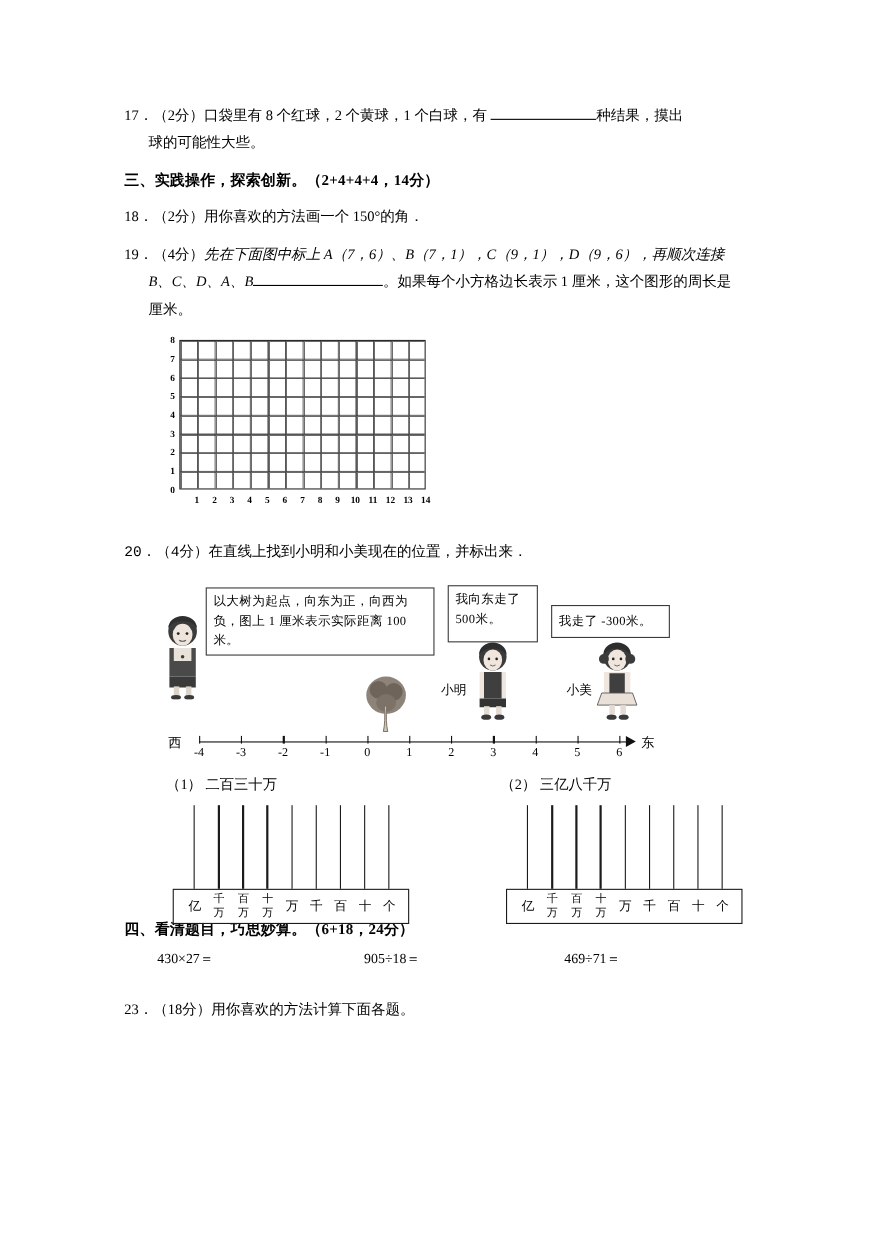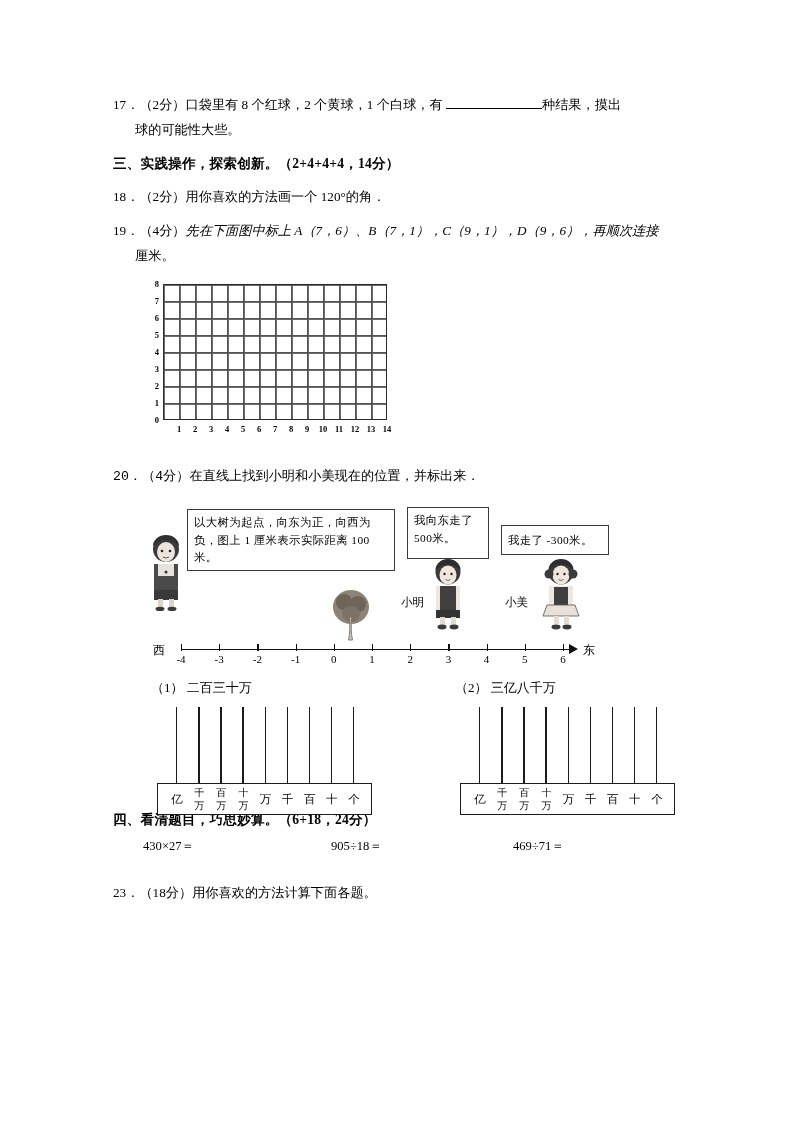--- a/index.html
+++ b/index.html
@@ -271,25 +271,26 @@
 
   <div class="q">
     <span>17</span>．<span>（2分）</span><span>口袋里有 8 个红球，2 个黄球，1 个白球，有</span>
     <span class="blank-line" style="width:96px;"></span><span>种结果，摸出</span>
     <span class="indent">球的可能性大些。</span>
   </div>
 
   <div class="section-head" style="margin-top:9px;">三、实践操作，探索创新。（2+4+4+4，14分）</div>
 
   <div class="q" style="margin-top:8px;">
-    <span>18</span>．<span>（2分）</span><span>用你喜欢的方法画一个 120°的角．</span>
+    <span>18</span>．<span>（2分）</span><span>用你喜欢的方法画一个 150°的角．</span>
   </div>
 
   <div class="q" style="margin-top:9px;">
     <span>19</span>．<span>（4分）</span><span class="ital">先在下面图中标上 A（7，6）、B（7，1），C（9，1），D（9，6），再顺次连接</span>
+    <span class="indent"><span class="ital">B、C、D、A、B</span><span class="blank-line" style="width:118px;"></span><span>。如果每个小方格边长表示 1 厘米，这个图形的周长是</span></span>
     <span class="indent">厘米。</span>
   </div>
 
   <div class="grid-wrap" style="margin-top:10px;">
     <div class="ax-y" id="yaxis">
           <span style="top: 142px;">0</span>
           <span style="top: 125px;">1</span>
           <span style="top: 108px;">2</span>
           <span style="top: 91px;">3</span>
           <span style="top: 74px;">4</span>
@@ -392,21 +393,21 @@
       <path d="M10 29 h24 v20 h-24z" fill="#efe7df"></path>
       <path d="M15 30 h14 v18 h-14z" fill="#3f3f3f"></path>
       <path d="M8 48 l28 0 l4 11 l-36 0z" fill="#e9e0d7" stroke="#555" stroke-width="0.8"></path>
       <rect x="15" y="59" width="5" height="8" fill="#e4dbd2"></rect>
       <rect x="25" y="59" width="5" height="8" fill="#e4dbd2"></rect>
       <ellipse cx="17" cy="70" rx="4.5" ry="2.4" fill="#3a3a3a"></ellipse>
       <ellipse cx="28" cy="70" rx="4.5" ry="2.4" fill="#3a3a3a"></ellipse>
     </svg>
 
     <div class="plabel" style="left:266px; top:100px;">小明</div>
-    <div class="plabel" style="left:370px; top:100px;">小美</div>
+    <div class="plabel" style="left:380px; top:100px;">小美</div>
 
     <svg class="person" style="left:192px; top:92px;" width="48" height="56" viewBox="0 0 48 56">
       <ellipse cx="24" cy="20" rx="18" ry="17" fill="#8d8378"></ellipse>
       <ellipse cx="17" cy="15" rx="8" ry="8" fill="#6f6459"></ellipse>
       <ellipse cx="31" cy="17" rx="8" ry="8" fill="#6f6459"></ellipse>
       <ellipse cx="24" cy="27" rx="9" ry="8" fill="#7d7267"></ellipse>
       <path d="M22.5 30 q1 14 -1 23 h4 q-2 -9 -1 -23z" fill="#cfc6bb" stroke="#7a7065" stroke-width="0.9"></path>
     </svg>
 
     <div class="numline">

